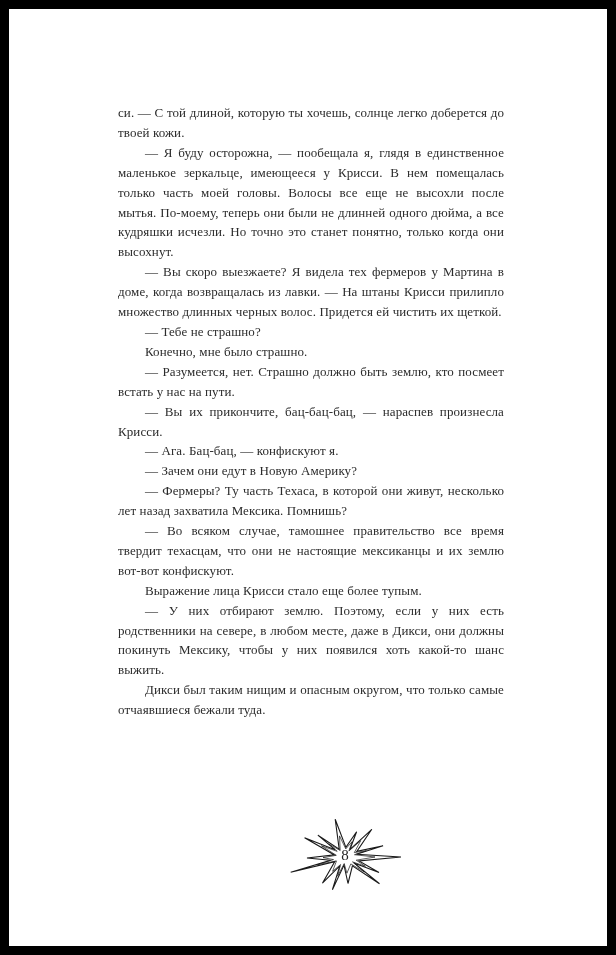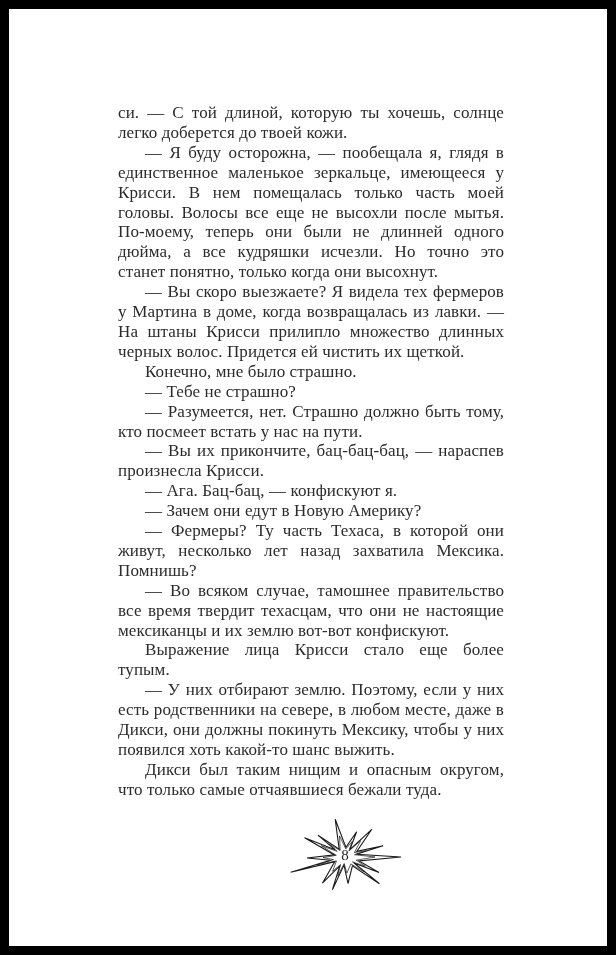--- a/index.html
+++ b/index.html
@@ -14,21 +14,21 @@
   .page {
     position: absolute;
     left: 9px; top: 9px; right: 9px; bottom: 9px;
     background: #ffffff;
   }
   .text-block {
     position: absolute;
     left: 109px;
     top: 94px;
     width: 386px;
-    font-size: 17px;
+    font-size: 13px;
     line-height: 19.9px;
     color: #2b2b2b;
     text-align: justify;
     letter-spacing: 0.1px;
   }
   .para { margin: 0; text-indent: 27px; }
   .para.no-indent { text-indent: 0; }
   .ornament {
     position: absolute;
     left: 268px;
@@ -48,23 +48,23 @@
 </style>
 </head>
 <body>
 
 <div class="page">
 
   <div class="text-block">
       <p class="para no-indent">си. — С той длиной, которую ты хочешь, солнце легко доберется до твоей кожи.</p>
       <p class="para">— Я буду осторожна, — пообещала я, глядя в единственное маленькое зеркальце, имеющееся у Крисси. В нем помещалась только часть моей головы. Волосы все еще не высохли после мытья. По-моему, теперь они были не длинней одного дюйма, а все кудряшки исчезли. Но точно это станет понятно, только когда они высохнут.</p>
       <p class="para">— Вы скоро выезжаете? Я видела тех фермеров у Мартина в доме, когда возвращалась из лавки. — На штаны Крисси прилипло множество длинных черных волос. Придется ей чистить их щеткой.</p>
+      <p class="para">— Тебе не страшно?</p>
       <p class="para">Конечно, мне было страшно.</p>
-      <p class="para">— Тебе не страшно?</p>
-      <p class="para">— Разумеется, нет. Страшно должно быть тому, кто посмеет встать у нас на пути.</p>
+      <p class="para">— Разумеется, нет. Страшно должно быть землю, кто посмеет встать у нас на пути.</p>
       <p class="para">— Вы их прикончите, бац-бац-бац, — нараспев произнесла Крисси.</p>
       <p class="para">— Ага. Бац-бац, — конфискуют я.</p>
       <p class="para">— Зачем они едут в Новую Америку?</p>
       <p class="para">— Фермеры? Ту часть Техаса, в которой они живут, несколько лет назад захватила Мексика. Помнишь?</p>
       <p class="para">— Во всяком случае, тамошнее правительство все время твердит техасцам, что они не настоящие мексиканцы и их землю вот-вот конфискуют.</p>
       <p class="para">Выражение лица Крисси стало еще более тупым.</p>
       <p class="para">— У них отбирают землю. Поэтому, если у них есть родственники на севере, в любом месте, даже в Дикси, они должны покинуть Мексику, чтобы у них появился хоть какой-то шанс выжить.</p>
       <p class="para">Дикси был таким нищим и опасным округом, что только самые отчаявшиеся бежали туда.</p>
     </div>
 

